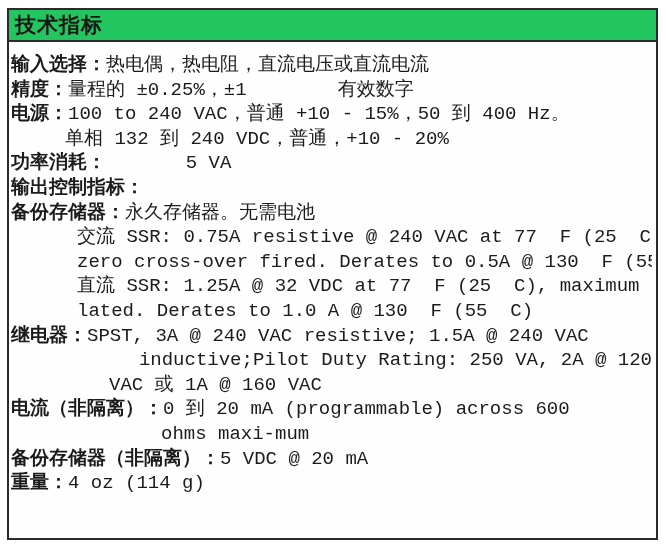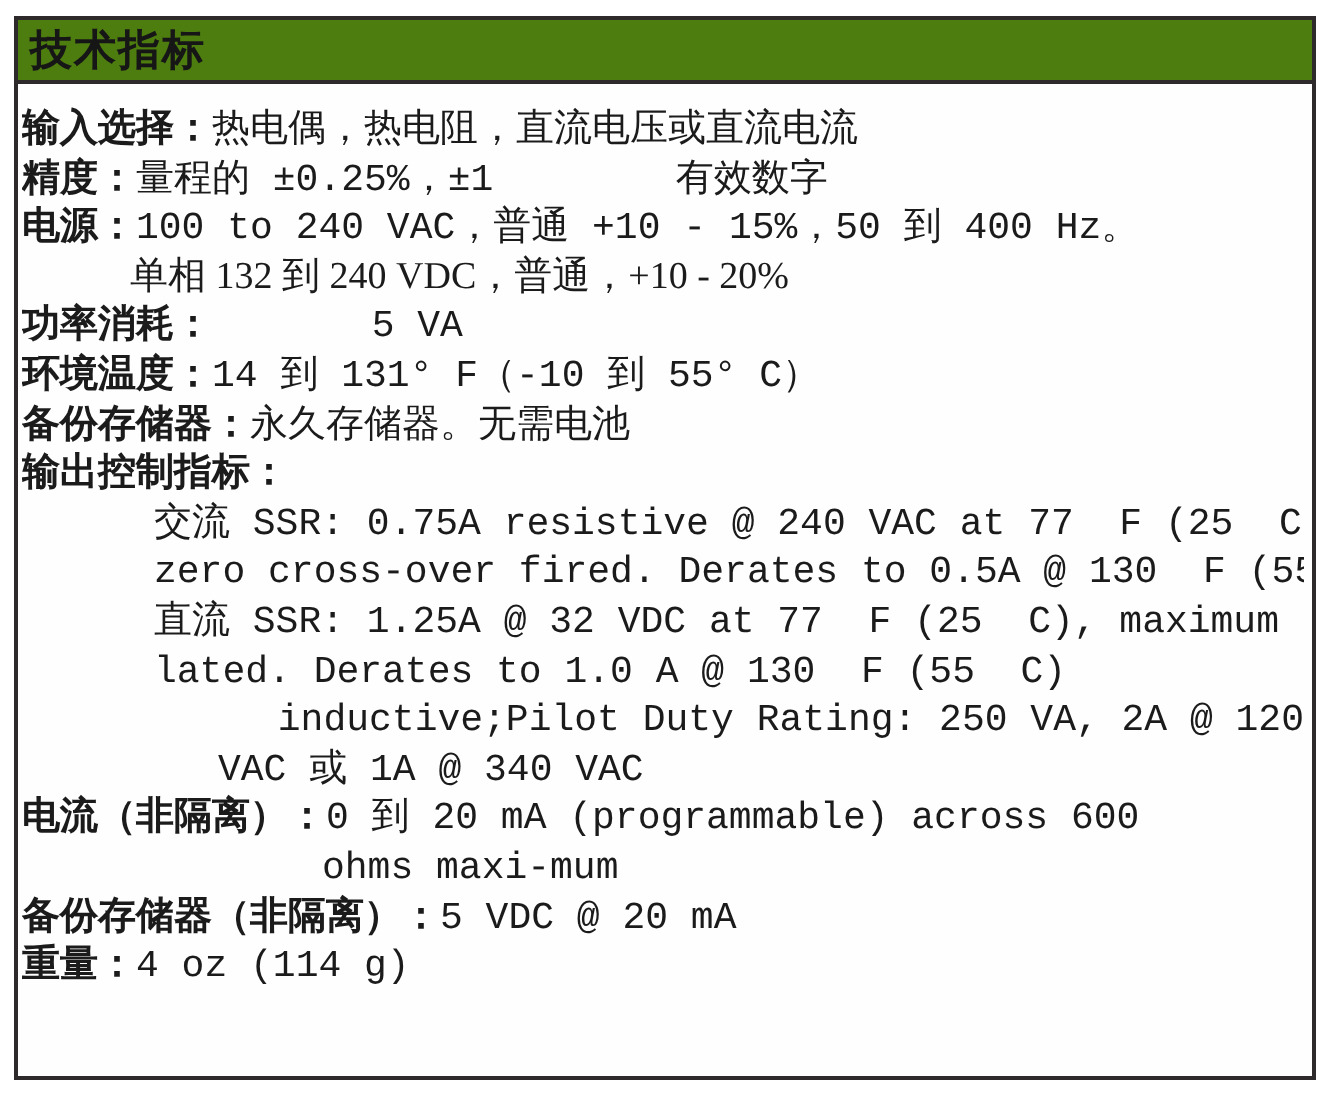--- a/index.html
+++ b/index.html
@@ -20,21 +20,21 @@
     top: 8px;
     width: 651px;
     height: 532px;
     box-sizing: border-box;
     border: 2px solid #2e2a2b;
     background: #fefefe;
   }
   .header {
     height: 30px;
     box-sizing: content-box;
-    background: #4d7c0f;
+    background: #22c55e;
     border-bottom: 2px solid #2e2a2b;
     display: flex;
     align-items: center;
     padding-left: 6px;
   }
   .title {
     font-weight: bold;
     font-size: 21px;
     letter-spacing: 1px;
     color: #161616;
@@ -44,46 +44,46 @@
     font-size: 19px;
     line-height: 24.6px;
   }
   .line {
     white-space: pre;
     overflow: hidden;
   }
   .lbl { font-weight: bold; }
   .txt { font-weight: normal; }
   
-  .i54  { padding-left: 54px; font-family: Liberation Serif, serif;  }
+  .i54  { padding-left: 54px;  }
   .i66  { padding-left: 66px;  }
   .i98  { padding-left: 98px;  }
   .i114 { padding-left: 114px; text-align: right; }
   .i150 { padding-left: 150px; }
 </style>
 </head>
 <body>
 
 <div class="frame">
   <div class="header">
     <span class="title">技术指标</span>
   </div>
   <div class="content">
     <div class="line"><span class="lbl">输入选择：</span><span class="txt">热电偶，热电阻，直流电压或直流电流</span></div>
     <div class="line"><span class="lbl">精度：</span><span class="txt">量程的 ±0.25%，±1        有效数字</span></div>
     <div class="line"><span class="lbl">电源：</span><span class="txt">100 to 240 VAC，普通 +10 - 15%，50 到 400 Hz。</span></div>
     <div class="line i54"><span class="lbl"></span><span class="txt">单相 132 到 240 VDC，普通，+10 - 20%</span></div>
     <div class="line"><span class="lbl">功率消耗：</span><span class="txt">       5 VA</span></div>
-    <div class="line"><span class="lbl">环境温度：</span><span class="txt">14 到 131° F（-10 到 55° C）</span></div>
+    <div class="line"><span class="lbl">输出控制指标：</span><span class="txt"></span></div>
     <div class="line"><span class="lbl">备份存储器：</span><span class="txt">永久存储器。无需电池</span></div>
-    <div class="line"><span class="lbl">输出控制指标：</span><span class="txt"></span></div>
     <div class="line i66"><span class="lbl"></span><span class="txt">交流 SSR: 0.75A resistive @ 240 VAC at 77  F (25  C),</span></div>
     <div class="line i66"><span class="lbl"></span><span class="txt">zero cross-over fired. Derates to 0.5A @ 130  F (55  C)</span></div>
     <div class="line i66"><span class="lbl"></span><span class="txt">直流 SSR: 1.25A @ 32 VDC at 77  F (25  C), maximum iso</span></div>
     <div class="line i66"><span class="lbl"></span><span class="txt">lated. Derates to 1.0 A @ 130  F (55  C)</span></div>
+    <div class="line"><span class="lbl">继电器：</span><span class="txt">SPST, 3A @ 240 VAC resistive; 1.5A @ 240 VAC</span></div>
     <div class="line i114"><span class="lbl"></span><span class="txt">inductive;Pilot Duty Rating: 250 VA, 2A @ 120</span></div>
-    <div class="line i98"><span class="lbl"></span><span class="txt">VAC 或 1A @ 340 VAC</span></div>
+    <div class="line i98"><span class="lbl"></span><span class="txt">VAC 或 1A @ 160 VAC</span></div>
     <div class="line"><span class="lbl">电流（非隔离）：</span><span class="txt">0 到 20 mA (programmable) across 600</span></div>
     <div class="line i150"><span class="lbl"></span><span class="txt">ohms maxi-mum</span></div>
     <div class="line"><span class="lbl">备份存储器（非隔离）：</span><span class="txt">5 VDC @ 20 mA</span></div>
     <div class="line"><span class="lbl">重量：</span><span class="txt">4 oz (114 g)</span></div>
   </div>
 </div>
 
 </body></html>

